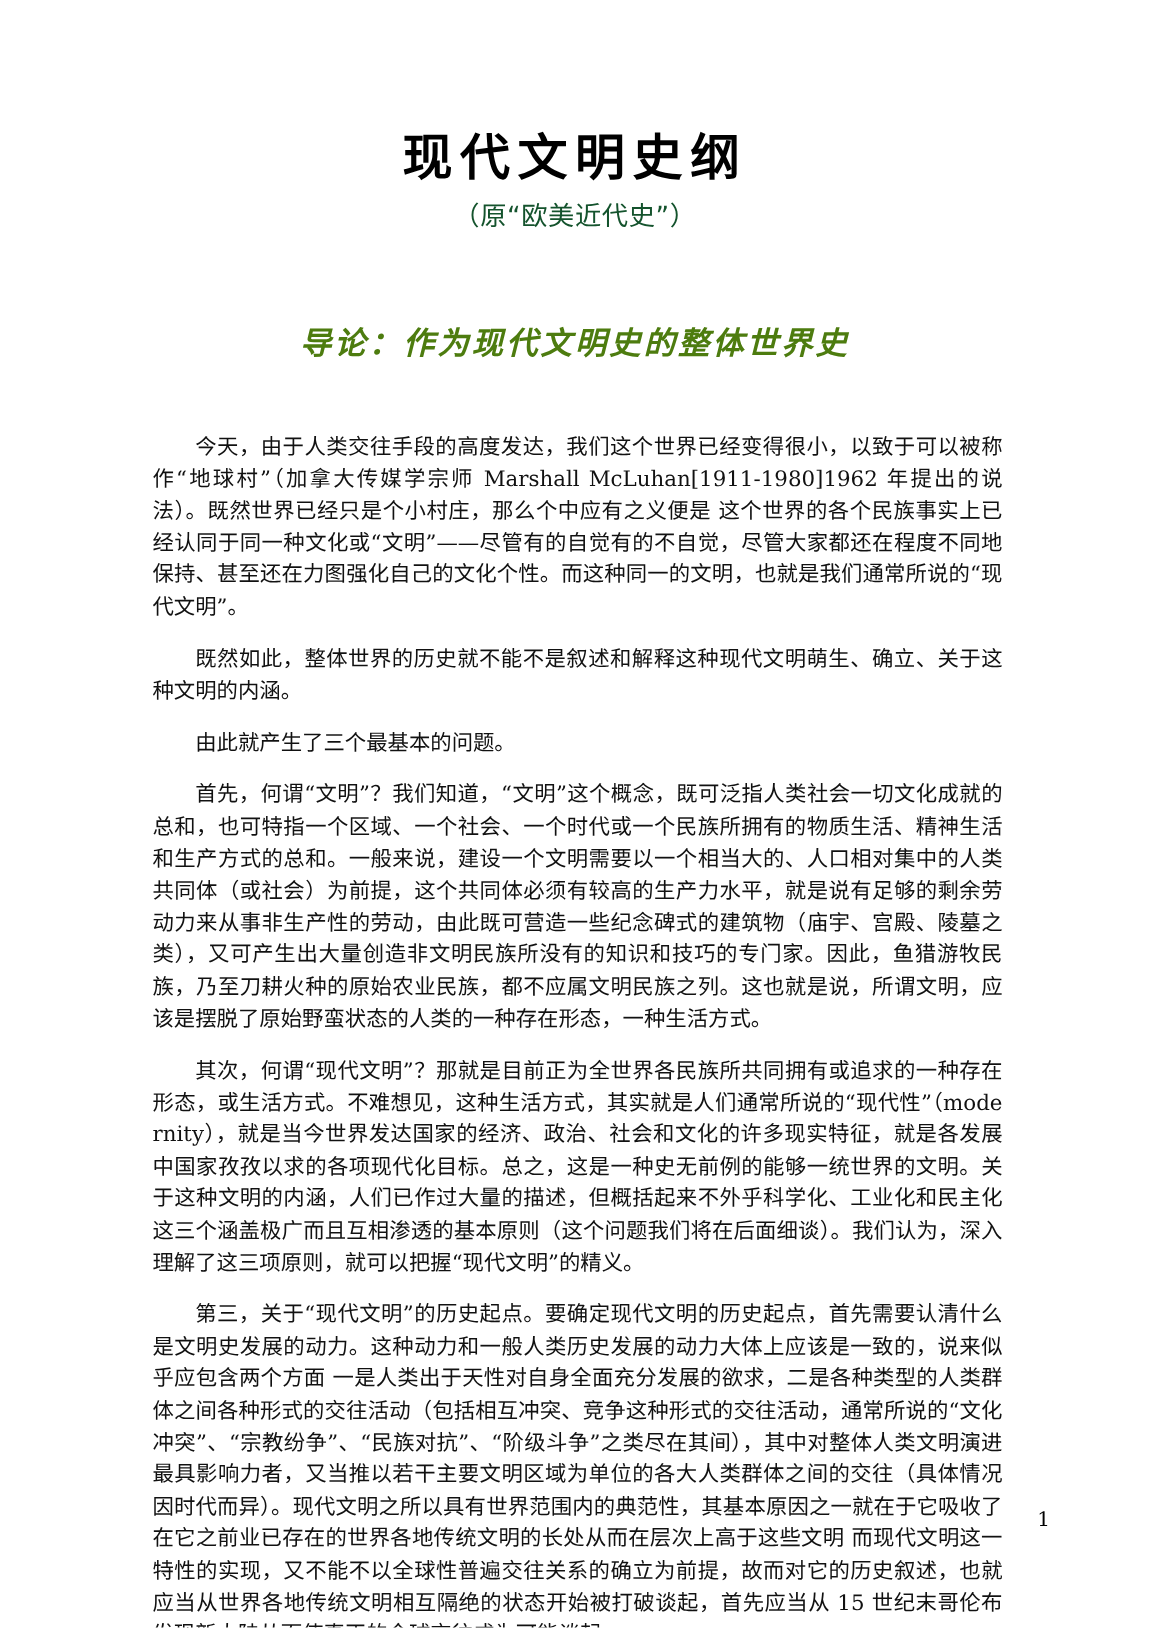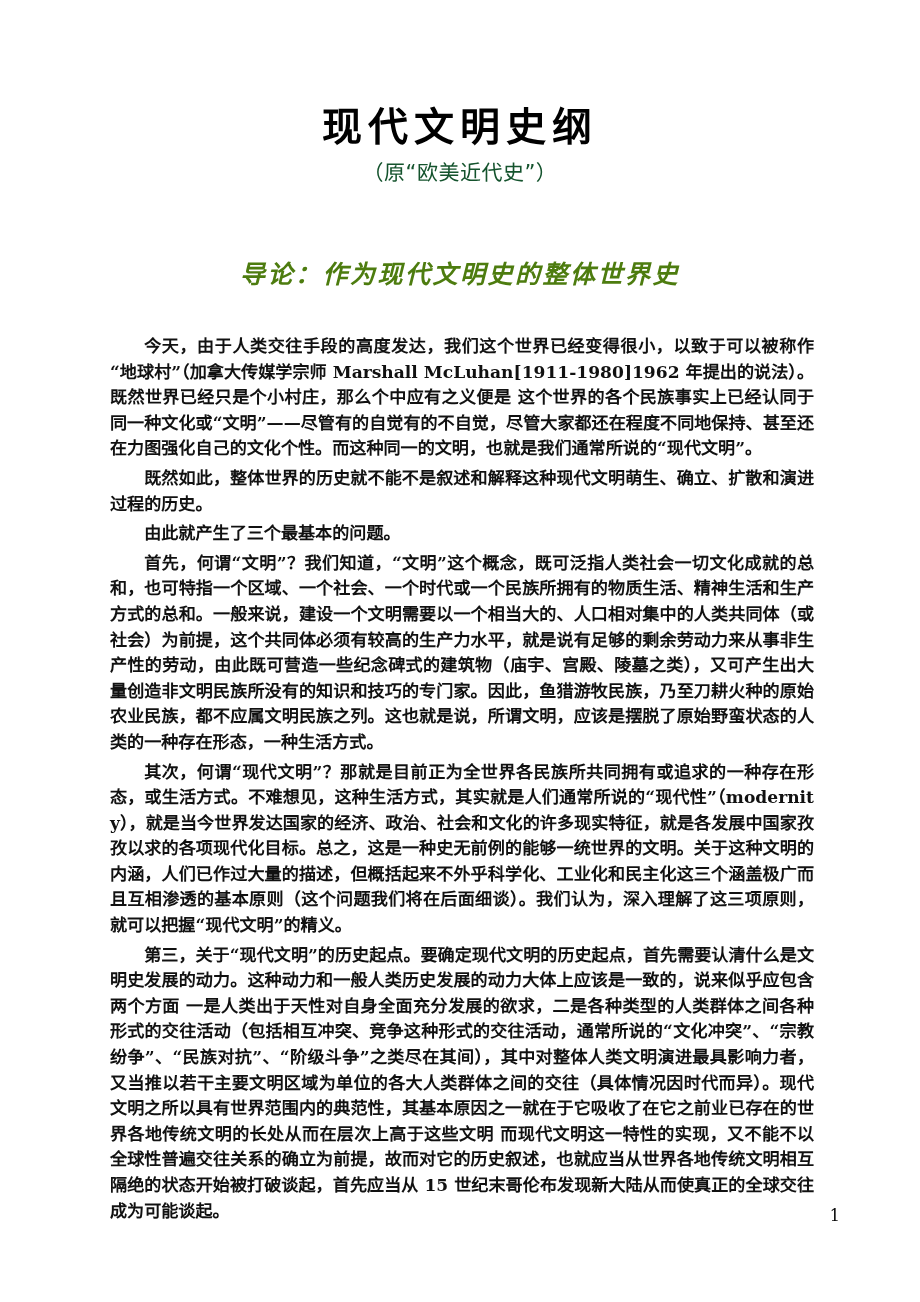--- a/index.html
+++ b/index.html
@@ -82,28 +82,27 @@
     width: 712px;
     font-size: 17.1px;
     line-height: 25.6px;
     text-align: justify;
     text-justify: inter-ideograph;
     color: #111;
     font-family: "DejaVu Serif", "Liberation Serif", serif;
   }
 
   .body-text p {
-    margin: 4px;
+    margin: 16px;
     padding: 0;
     text-indent: 2em;
     text-align: justify;
     text-justify: inter-ideograph;
     word-break: break-all;
     line-break: normal;
-    font-weight: bold;
   }
 
   
   .page-number {
     position: absolute;
     left: 0;
     top: 1206px;
     width: 840px;
     text-align: right;
     font-size: 16px;
@@ -118,21 +117,21 @@
 <div class="page">
 
   <div class="doc-title">现代文明史纲</div>
 
   <div class="doc-subtitle">（原“欧美近代史”）</div>
 
   <div class="section-heading">导论：作为现代文明史的整体世界史</div>
 
   <div class="body-text">
     <p>今天，由于人类交往手段的高度发达，我们这个世界已经变得很小，以致于可以被称作“地球村”（加拿大传媒学宗师 Marshall McLuhan[1911-1980]1962 年提出的说法）。既然世界已经只是个小村庄，那么个中应有之义便是 这个世界的各个民族事实上已经认同于同一种文化或“文明”——尽管有的自觉有的不自觉，尽管大家都还在程度不同地保持、甚至还在力图强化自己的文化个性。而这种同一的文明，也就是我们通常所说的“现代文明”。</p>
-    <p>既然如此，整体世界的历史就不能不是叙述和解释这种现代文明萌生、确立、扩散和演进过程的历史。</p>
+    <p>既然如此，整体世界的历史就不能不是叙述和解释这种现代文明萌生、确立、关于这种文明的内涵。</p>
     <p>由此就产生了三个最基本的问题。</p>
     <p>首先，何谓“文明”？我们知道，“文明”这个概念，既可泛指人类社会一切文化成就的总和，也可特指一个区域、一个社会、一个时代或一个民族所拥有的物质生活、精神生活和生产方式的总和。一般来说，建设一个文明需要以一个相当大的、人口相对集中的人类共同体（或社会）为前提，这个共同体必须有较高的生产力水平，就是说有足够的剩余劳动力来从事非生产性的劳动，由此既可营造一些纪念碑式的建筑物（庙宇、宫殿、陵墓之类），又可产生出大量创造非文明民族所没有的知识和技巧的专门家。因此，鱼猎游牧民族，乃至刀耕火种的原始农业民族，都不应属文明民族之列。这也就是说，所谓文明，应该是摆脱了原始野蛮状态的人类的一种存在形态，一种生活方式。</p>
     <p>其次，何谓“现代文明”？那就是目前正为全世界各民族所共同拥有或追求的一种存在形态，或生活方式。不难想见，这种生活方式，其实就是人们通常所说的“现代性”（modernity），就是当今世界发达国家的经济、政治、社会和文化的许多现实特征，就是各发展中国家孜孜以求的各项现代化目标。总之，这是一种史无前例的能够一统世界的文明。关于这种文明的内涵，人们已作过大量的描述，但概括起来不外乎科学化、工业化和民主化这三个涵盖极广而且互相渗透的基本原则（这个问题我们将在后面细谈）。我们认为，深入理解了这三项原则，就可以把握“现代文明”的精义。</p>
     <p>第三，关于“现代文明”的历史起点。要确定现代文明的历史起点，首先需要认清什么是文明史发展的动力。这种动力和一般人类历史发展的动力大体上应该是一致的，说来似乎应包含两个方面 一是人类出于天性对自身全面充分发展的欲求，二是各种类型的人类群体之间各种形式的交往活动（包括相互冲突、竞争这种形式的交往活动，通常所说的“文化冲突”、“宗教纷争”、“民族对抗”、“阶级斗争”之类尽在其间），其中对整体人类文明演进最具影响力者，又当推以若干主要文明区域为单位的各大人类群体之间的交往（具体情况因时代而异）。现代文明之所以具有世界范围内的典范性，其基本原因之一就在于它吸收了在它之前业已存在的世界各地传统文明的长处从而在层次上高于这些文明 而现代文明这一特性的实现，又不能不以全球性普遍交往关系的确立为前提，故而对它的历史叙述，也就应当从世界各地传统文明相互隔绝的状态开始被打破谈起，首先应当从 15 世纪末哥伦布发现新大陆从而使真正的全球交往成为可能谈起。</p>
   </div>
 
   <div class="page-number">1</div>
 
 </div>
 

